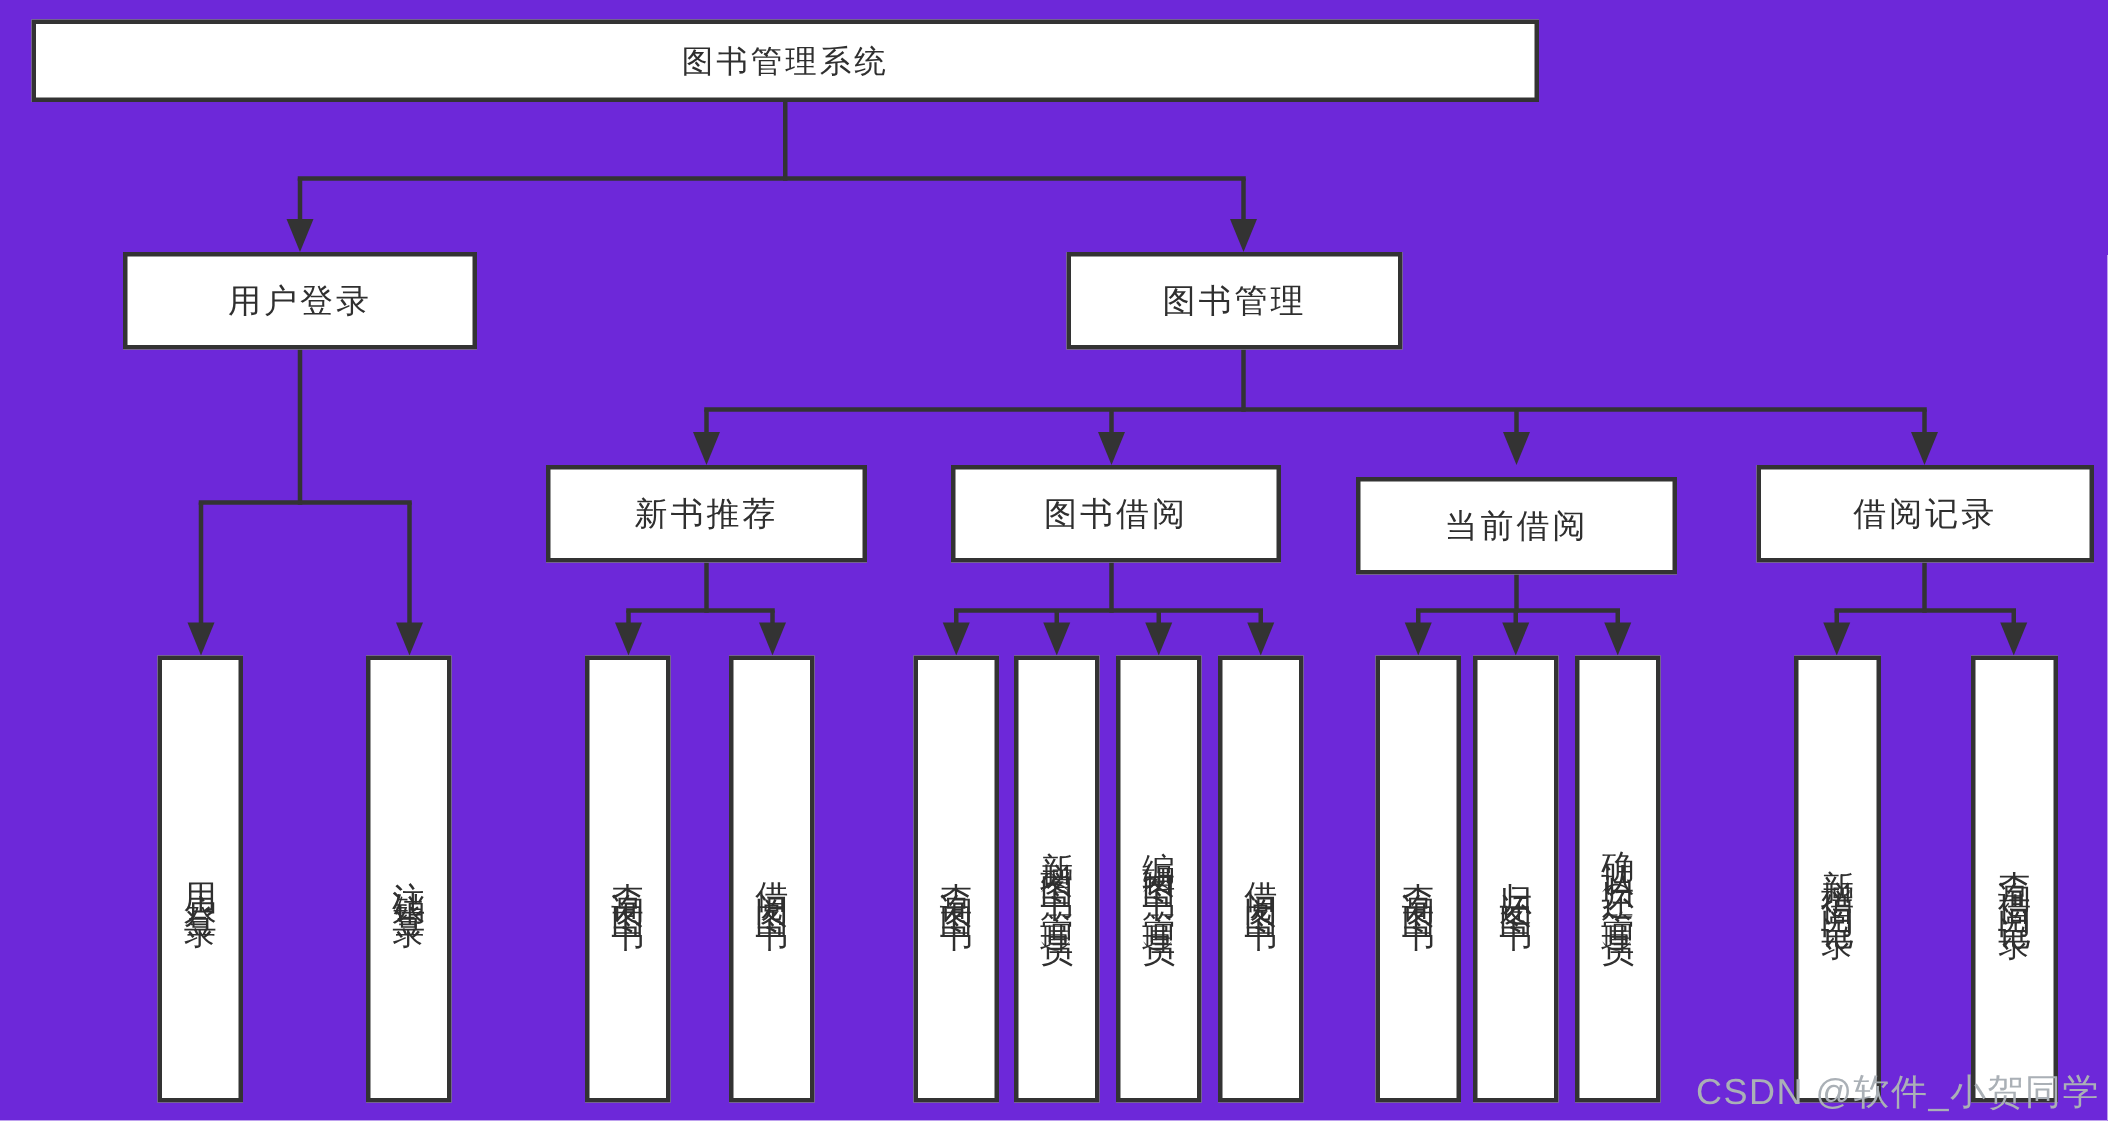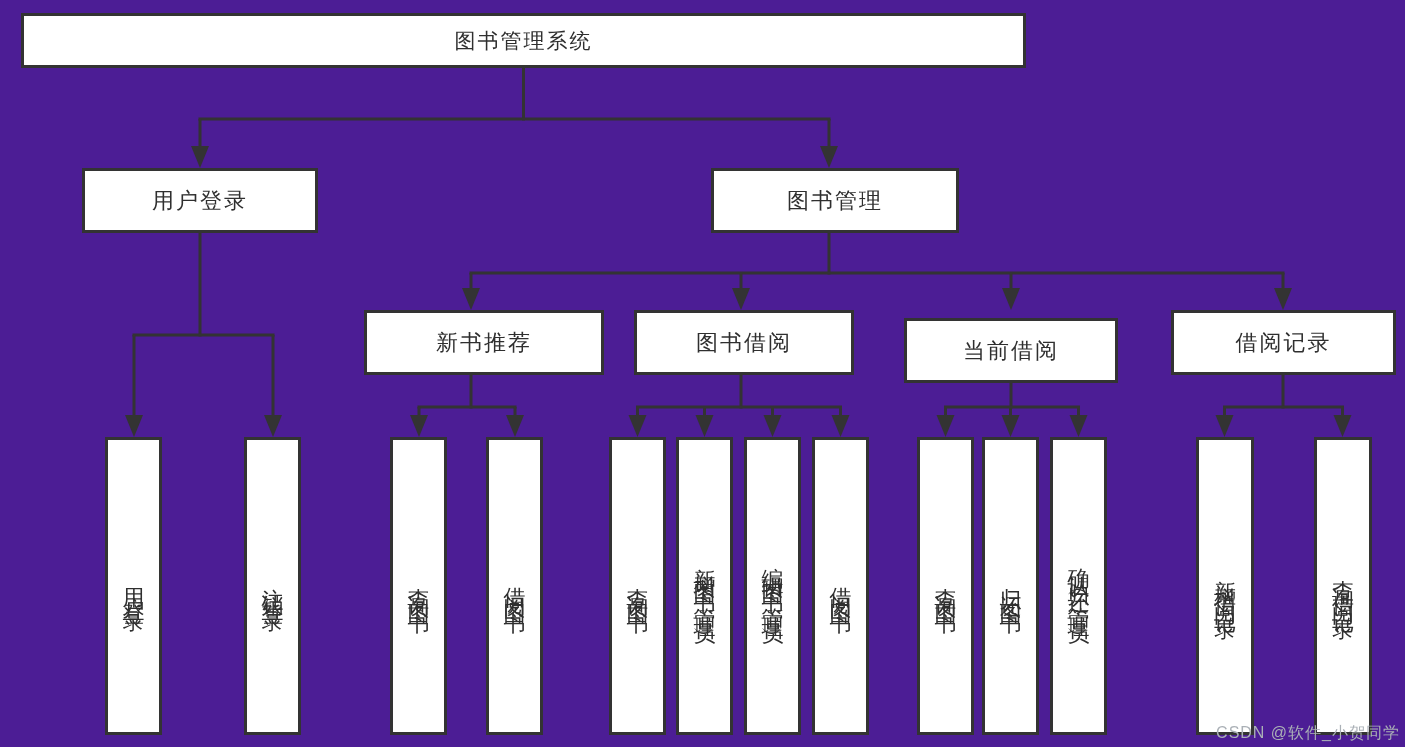--- a/index.html
+++ b/index.html
@@ -5,21 +5,21 @@
   html, body {
     margin: 0;
     padding: 0;
     background: #ffffff;
     font-family: "Liberation Sans", "DejaVu Sans", sans-serif;
   }
   #stage {
     position: relative;
     width: 1405px;
     height: 747px;
-    background: #4c1d95;
+    background: #6d28d9;
     overflow: hidden;
   }
   #connectors {
     position: absolute;
     left: 0; top: 0;
     width: 1405px;
     height: 747px;
     pointer-events: none;
   }
   .node {
@@ -44,21 +44,21 @@
     writing-mode: vertical-rl;
     text-orientation: mixed;
     letter-spacing: 8px;
     line-height: 1;
     text-align: center;
   }
   .watermark {
     position: absolute;
     right: 5px;
     bottom: 3px;
-    font-size: 16px;
+    font-size: 24px;
     color: #aab0b6;
     letter-spacing: 1px;
     z-index: 3;
     white-space: nowrap;
   }
 </style>
 </head>
 <body>
 
 <div id="stage">
@@ -132,25 +132,25 @@
     </g>
   </svg>
 
   <div class="node node-h node-root" style="left:21px; top:13px; width:1005px; height:55px;">
     <span>图书管理系统</span>
   </div>
 
   <div class="node node-h" style="left:82px; top:168px; width:236px; height:65px;">
     <span>用户登录</span>
   </div>
-  <div class="node node-h" style="left:711px; top:168px; width:248px; height:65px;">
+  <div class="node node-h" style="left:711px; top:168px; width:224px; height:65px;">
     <span>图书管理</span>
   </div>
 
-  <div class="node node-h" style="left:364px; top:310px; width:240px; height:65px;">
+  <div class="node node-h" style="left:364px; top:310px; width:214px; height:65px;">
     <span>新书推荐</span>
   </div>
   <div class="node node-h" style="left:634px; top:310px; width:220px; height:65px;">
     <span>图书借阅</span>
   </div>
   <div class="node node-h" style="left:904px; top:318px; width:214px; height:65px;">
     <span>当前借阅</span>
   </div>
   <div class="node node-h" style="left:1171px; top:310px; width:225px; height:65px;">
     <span>借阅记录</span>

